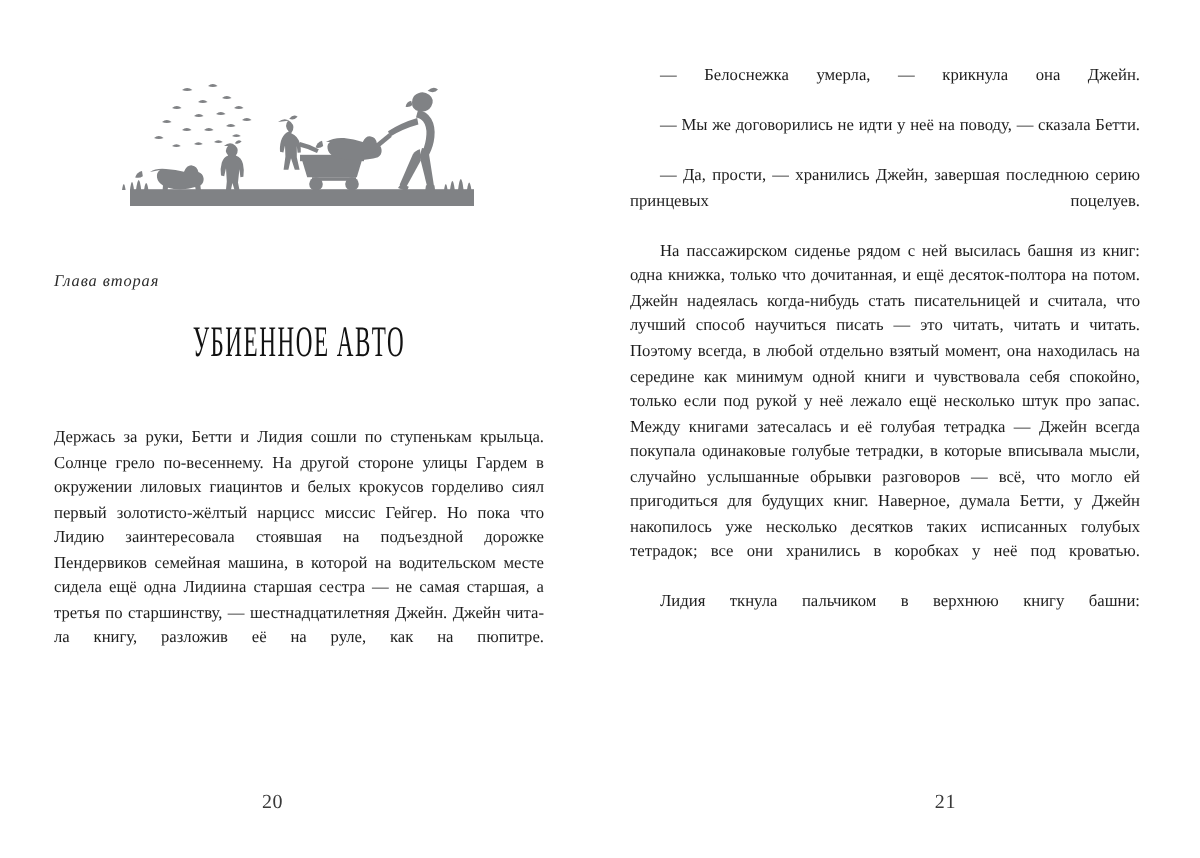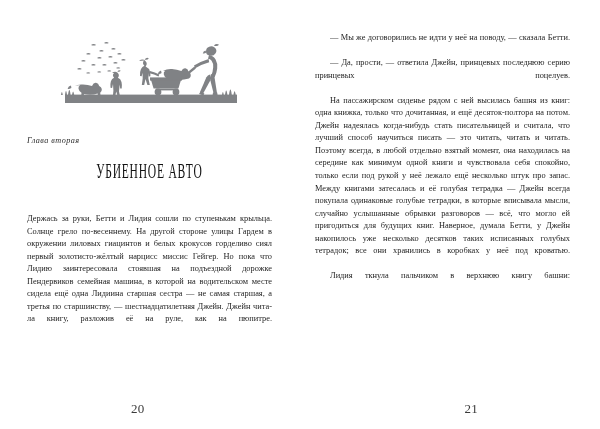--- a/index.html
+++ b/index.html
@@ -100,22 +100,22 @@
     content: "";
     display: inline-block;
     width: 100%;
   }
 
   
 
   
   .folio {
     position: absolute;
-    bottom: 12px;
-    font-size: 13px;
+    bottom: 22px;
+    font-size: 10px;
     color: #3a3a3a;
     letter-spacing: 0.3px;
   }
   .page-left .folio  { left: 131px; }
   .page-right .folio { right: 122px; margin-left: 24px; }
 </style>
 </head>
 <body>
 
 <div class="spread">
@@ -235,22 +235,23 @@
     <div class="body-block">
       <p class="no-indent">Держась за руки, Бетти и Лидия сошли по ступень­кам крыльца. Солнце грело по-весеннему. На другой стороне улицы Гардем в окружении лиловых гиа­цинтов и белых крокусов горделиво сиял первый золотисто-жёлтый нарцисс миссис Гейгер. Но пока что Лидию заинтересовала стоявшая на подъездной дорожке Пендервиков семейная машина, в которой на водительском месте сидела ещё одна Лидиина старшая сестра — не самая старшая, а третья по стар­шинству, — шестнадцатилетняя Джейн. Джейн чита­ла книгу, разложив её на руле, как на пюпитре.</p>
     </div>
 
     <div class="folio">20</div>
   </div>
 
   <div class="page page-right">
 
     <div class="body-block">
+      <p>— Белоснежка умерла, — крикнула она Джейн.</p>
       <p>— Мы же договорились не идти у неё на пово­ду, — сказала Бетти.</p>
-      <p>— Да, прости, — ответила Джейн, принцевых по­следнюю серию принцевых поцелуев.</p>
+      <p>— Да, прости, — хранились Джейн, завершая по­следнюю серию принцевых поцелуев.</p>
       <p>На пассажирском сиденье рядом с ней высилась башня из книг: одна книжка, только что дочитан­ная, и ещё десяток-полтора на потом. Джейн наде­ялась когда-нибудь стать писательницей и считала, что лучший способ научиться писать — это читать, читать и читать. Поэтому всегда, в любой отдельно взятый момент, она находилась на середине как ми­нимум одной книги и чувствовала себя спокойно, только если под рукой у неё лежало ещё несколь­ко штук про запас. Между книгами затесалась и её голубая тетрадка — Джейн всегда покупала оди­наковые голубые тетрадки, в которые вписывала мысли, случайно услышанные обрывки разгово­ров — всё, что могло ей пригодиться для будущих книг. Наверное, думала Бетти, у Джейн накопилось уже несколько десятков таких исписанных голубых тетрадок; все они хранились в коробках у неё под кроватью.</p>
       <p>Лидия ткнула пальчиком в верхнюю книгу башни:</p>
     </div>
 
     <div class="folio">21</div>
   </div>
 
 </div>
 
 </body></html>

